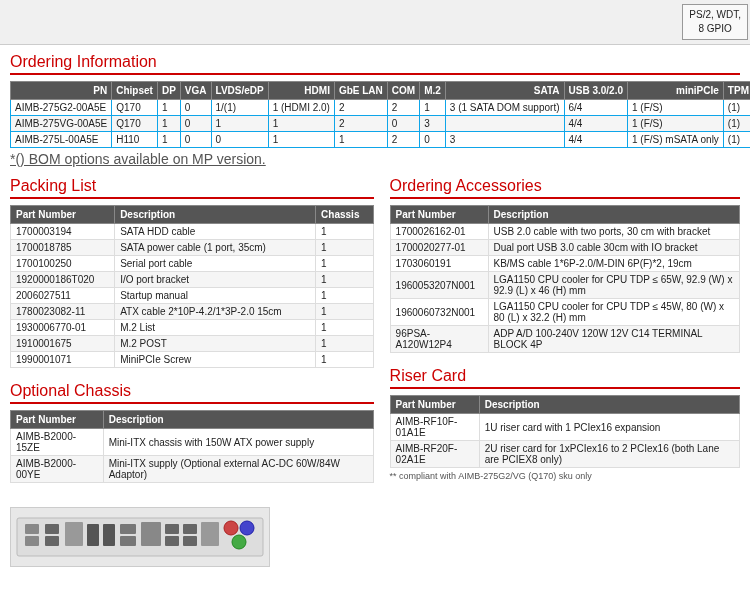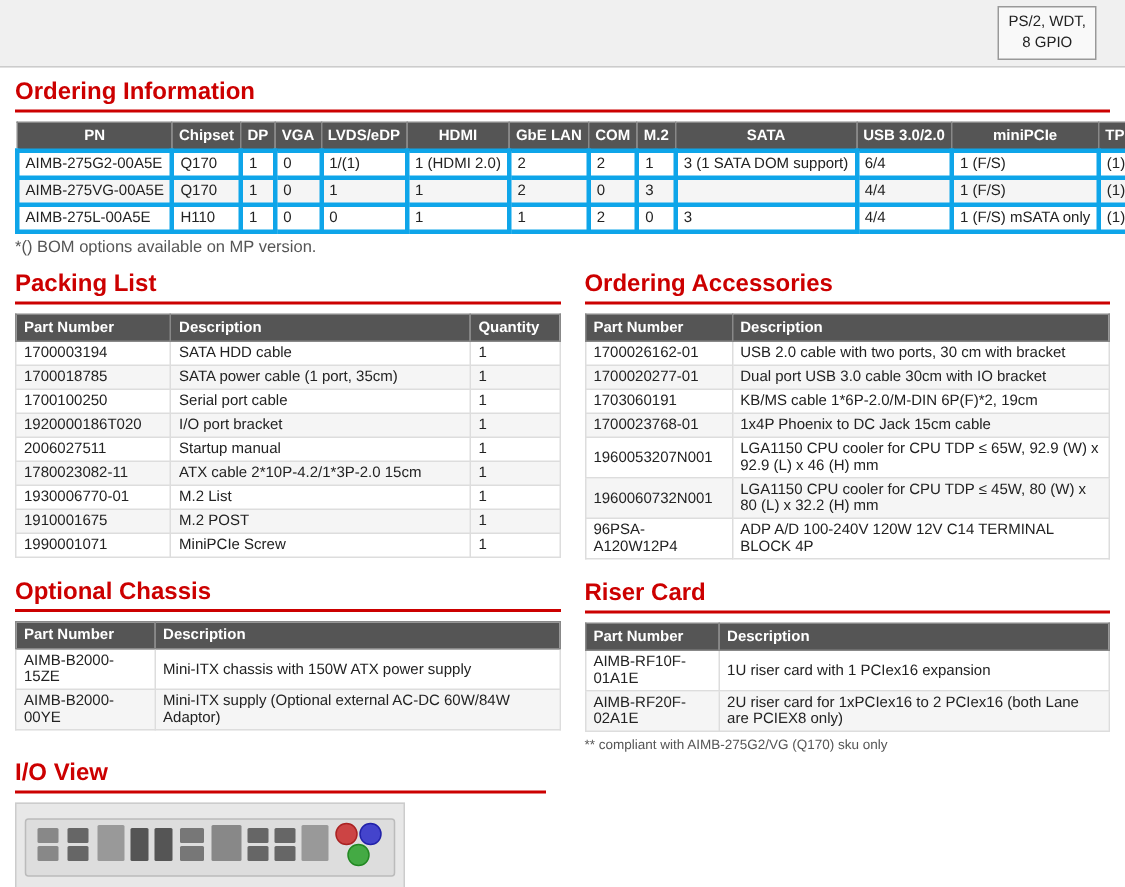--- a/index.html
+++ b/index.html
@@ -8,21 +8,21 @@
       font-size: 11px;
       background: #fff;
       color: #222;
       width: 750px;
     }
 
     
     .top-bar {
       background: #f0f0f0;
       border-bottom: 1px solid #ccc;
-      padding: 4px 19px;
+      padding: 4px 2px;
       display: flex;
       justify-content: flex-end;
       align-items: center;
       gap: 20px;
     }
     .top-bar-right {
       display: flex;
       align-items: center;
       gap: 6px;
       font-size: 10px;
@@ -32,60 +32,61 @@
       padding: 3px 6px;
       font-size: 10px;
       text-align: center;
       background: #f9f9f9;
       line-height: 1.4;
     }
 
     
     .section-title {
       font-size: 16px;
-      font-weight: bold;
+      font-weight: normal;
       color: #cc0000;
       border-bottom: 2px solid #cc0000;
       padding-bottom: 2px;
       margin-bottom: 6px;
     }
 
     
     .ordering-section {
       padding: 8px 10px 10px 10px;
     }
     .ordering-table {
       width: 100%;
       border-collapse: collapse;
       font-size: 10px;
     }
     .ordering-table th {
       background: #555;
       color: #fff;
       padding: 3px 4px;
-      text-align: center;
+      text-align: right;
       border: 1px solid #888;
       font-weight: bold;
       white-space: nowrap;
     }
     .ordering-table td {
       padding: 2px 4px;
-      border: 3px solid #0ea5e9;
+      border: 1px solid #0ea5e9;
       white-space: nowrap;
     }
     .ordering-table tr:nth-child(even) td {
       background: #f5f5f5;
     }
     .ordering-table tr:nth-child(odd) td {
       background: #fff;
     }
     .footnote {
-      font-size: 11px;
+      font-size: 14px;
       color: #555;
       margin-top: 3px;
+      text-decoration: underline;
     }
 
     
     .two-col {
       display: flex;
       gap: 0;
       padding: 0 10px;
     }
     .col-left {
       width: 52%;
@@ -232,21 +233,21 @@
 
   <div class="col-left">
 
     <div class="parts-section">
       <div class="section-title">Packing List</div>
       <table class="parts-table">
         <thead>
             <tr id="packing-header-row">
               <th>Part Number</th>
               <th>Description</th>
-              <th>Quantity</th>
+              <th>Chassis</th>
             </tr>
           </thead>
         <tbody id="packing-body">
             <tr>
               <td>1700003194</td>
               <td>SATA HDD cable</td>
               <td>1</td>
             </tr>
             <tr>
               <td>1700018785</td>
@@ -308,21 +309,20 @@
             </tr>
             <tr>
               <td>AIMB-B2000-00YE</td>
               <td>Mini-ITX supply (Optional external AC-DC 60W/84W Adaptor)</td>
             </tr>
           </tbody>
       </table>
     </div>
 
     <div class="io-section" style="padding-left:0;">
-      <div class="section-title">I/O View</div>
       <div class="io-image-placeholder">
         <svg width="250" height="55" xmlns="http://www.w3.org/2000/svg">
 
           <rect x="2" y="8" width="246" height="38" rx="2" fill="#ddd" stroke="#bbb"></rect>
 
           <rect x="10" y="14" width="14" height="10" rx="1" fill="#888"></rect>
           <rect x="10" y="26" width="14" height="10" rx="1" fill="#888"></rect>
 
           <rect x="30" y="14" width="14" height="10" rx="1" fill="#666"></rect>
           <rect x="30" y="26" width="14" height="10" rx="1" fill="#666"></rect>
@@ -363,24 +363,20 @@
             </tr>
             <tr>
               <td>1700020277-01</td>
               <td>Dual port USB 3.0 cable 30cm with IO bracket</td>
             </tr>
             <tr>
               <td>1703060191</td>
               <td>KB/MS cable 1*6P-2.0/M-DIN 6P(F)*2, 19cm</td>
             </tr>
             <tr>
-              <td>1700023768-01</td>
-              <td>1x4P Phoenix to DC Jack 15cm cable</td>
-            </tr>
-            <tr>
               <td>1960053207N001</td>
               <td>LGA1150 CPU cooler for CPU TDP ≤ 65W, 92.9 (W) x 92.9 (L) x 46 (H) mm</td>
             </tr>
             <tr>
               <td>1960060732N001</td>
               <td>LGA1150 CPU cooler for CPU TDP ≤ 45W, 80 (W) x 80 (L) x 32.2 (H) mm</td>
             </tr>
             <tr>
               <td>96PSA-A120W12P4</td>
               <td>ADP A/D 100-240V 120W 12V C14 TERMINAL BLOCK 4P</td>

